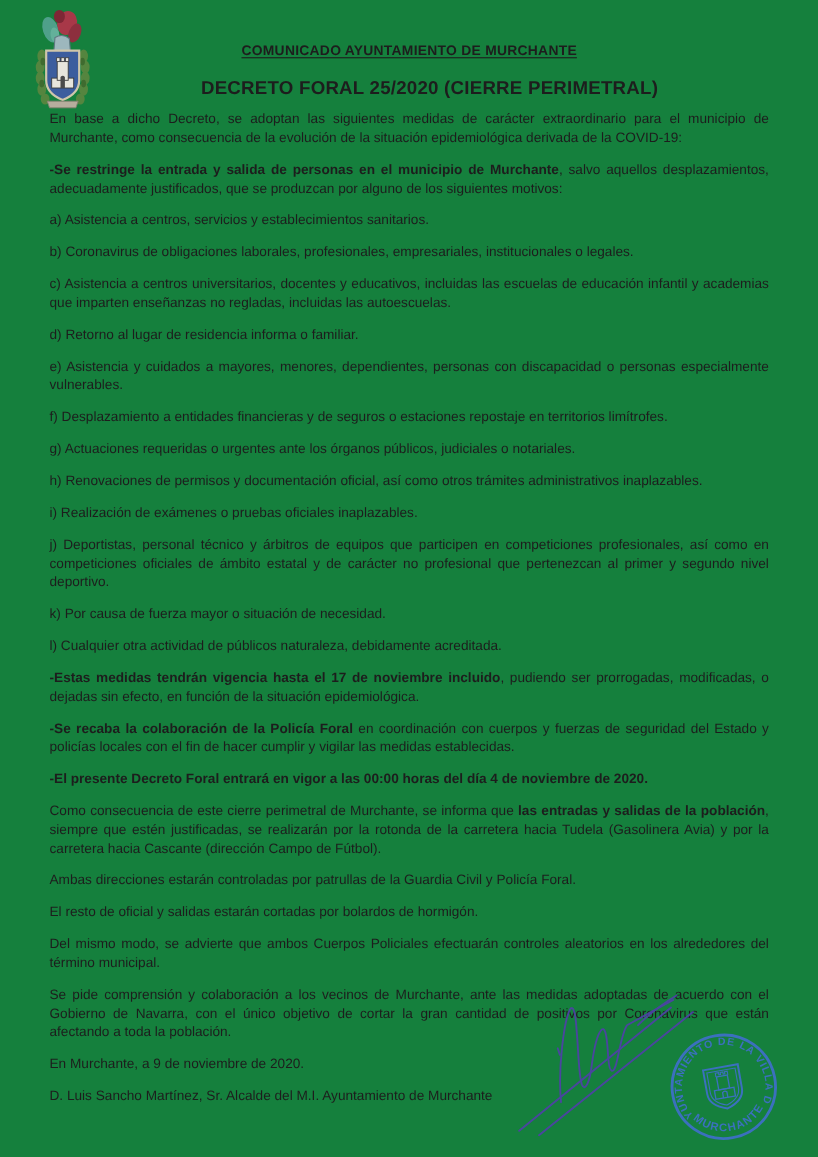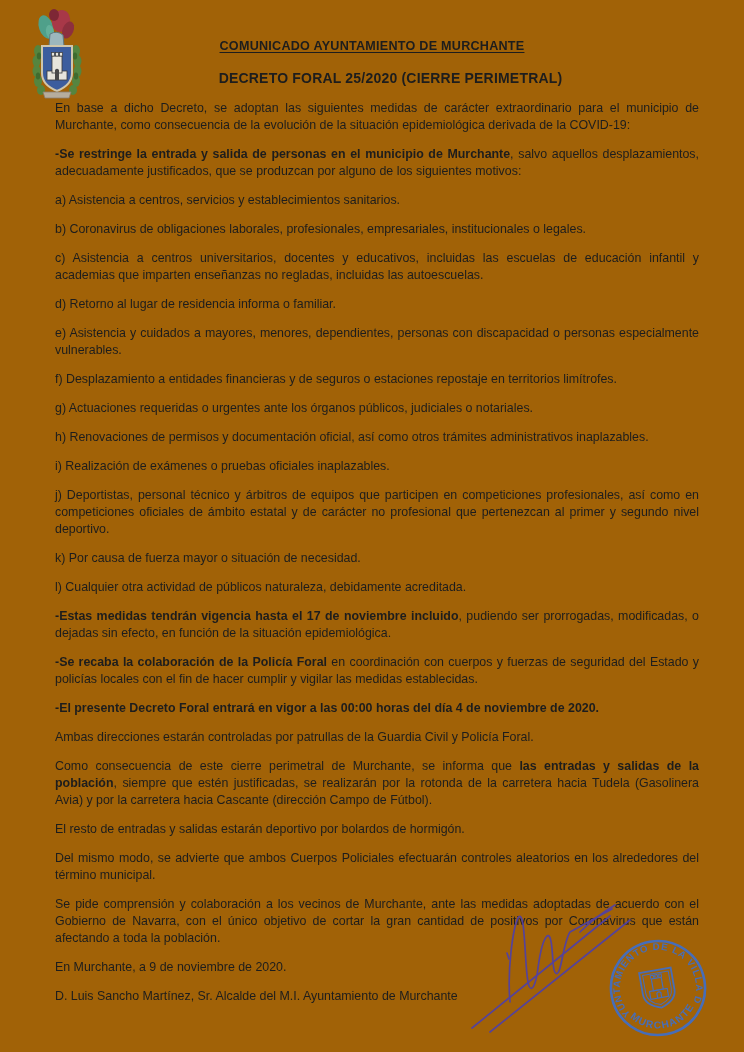--- a/index.html
+++ b/index.html
@@ -1,37 +1,37 @@
 <!DOCTYPE html>
 <html lang="es"><head>
 <meta charset="utf-8">
 <style>
   html,body{margin:0;padding:0;background:#888;}
   .page{
     position:relative;
     width:744px;height:1052px;
     margin:0 auto;
-    background:#a16207;
+    background:#15803d;
     font-family:"Liberation Sans", sans-serif;
     color:#1d1d1d;
     overflow:hidden;
   }
   .crest{position:absolute;left:31px;top:6px;width:52px;height:96px;}
   .titles{position:absolute;left:0;right:0;top:39px;text-align:center;}
   .doc-title{
     font-size:12.6px;font-weight:bold;
     text-decoration:underline;
     text-underline-offset:2px;
     letter-spacing:.25px;
   }
   .doc-subtitle{
-    font-size:14px;font-weight:bold;
+    font-size:17px;font-weight:bold;
     margin-top:17px;letter-spacing:.2px;padding-left:37px;
   }
-  .content{position:absolute;left:55px;right:45px;top:100px;}
+  .content{position:absolute;left:45px;right:45px;top:100px;}
   .content p{
     margin:0 0 12px 0;
     font-size:12.4px;
     line-height:17px;
     text-align:justify;
     color:#1d1d1d;
   }
   .content p b{font-weight:bold;}
   .signature{position:absolute;left:460px;top:852px;width:250px;height:185px;pointer-events:none;}
   .stamp{
@@ -106,23 +106,23 @@
       <p><span>f) Desplazamiento a entidades financieras y de seguros o estaciones repostaje en territorios limítrofes.</span></p>
       <p><span>g) Actuaciones requeridas o urgentes ante los órganos públicos, judiciales o notariales.</span></p>
       <p><span>h) Renovaciones de permisos y documentación oficial, así como otros trámites administrativos inaplazables.</span></p>
       <p><span>i) Realización de exámenes o pruebas oficiales inaplazables.</span></p>
       <p><span>j) Deportistas, personal técnico y árbitros de equipos que participen en competiciones profesionales, así como en competiciones oficiales de ámbito estatal y de carácter no profesional que pertenezcan al primer y segundo nivel deportivo.</span></p>
       <p><span>k) Por causa de fuerza mayor o situación de necesidad.</span></p>
       <p><span>l) Cualquier otra actividad de públicos naturaleza, debidamente acreditada.</span></p>
       <p><b>-Estas medidas tendrán vigencia hasta el 17 de noviembre incluido</b><span>, pudiendo ser prorrogadas, modificadas, o dejadas sin efecto, en función de la situación epidemiológica.</span></p>
       <p><b>-Se recaba la colaboración de la Policía Foral</b><span> en coordinación con cuerpos y fuerzas de seguridad del Estado y policías locales con el fin de hacer cumplir y vigilar las medidas establecidas.</span></p>
       <p><b>-El presente Decreto Foral entrará en vigor a las 00:00 horas del día 4 de noviembre de 2020.</b></p>
+      <p><span>Como consecuencia de este cierre perimetral de Murchante, se informa que </span><b>las entradas y salidas de la población</b><span>, siempre que estén justificadas, se realizarán por la rotonda de la carretera hacia Tudela (Gasolinera Avia) y por la carretera hacia Cascante (dirección Campo de Fútbol).</span></p>
       <p><span>Ambas direcciones estarán controladas por patrullas de la Guardia Civil y Policía Foral.</span></p>
-      <p><span>Como consecuencia de este cierre perimetral de Murchante, se informa que </span><b>las entradas y salidas de la población</b><span>, siempre que estén justificadas, se realizarán por la rotonda de la carretera hacia Tudela (Gasolinera Avia) y por la carretera hacia Cascante (dirección Campo de Fútbol).</span></p>
-      <p><span>El resto de entradas y salidas estarán deportivo por bolardos de hormigón.</span></p>
+      <p><span>El resto de oficial y salidas estarán cortadas por bolardos de hormigón.</span></p>
       <p><span>Del mismo modo, se advierte que ambos Cuerpos Policiales efectuarán controles aleatorios en los alrededores del término municipal.</span></p>
       <p><span>Se pide comprensión y colaboración a los vecinos de Murchante, ante las medidas adoptadas de acuerdo con el Gobierno de Navarra, con el único objetivo de cortar la gran cantidad de positivos por Coronavirus que están afectando a toda la población.</span></p>
       <p><span>En Murchante, a 9 de noviembre de 2020.</span></p>
       <p><span>D. Luis Sancho Martínez, Sr. Alcalde del M.I. Ayuntamiento de Murchante</span></p>
     </div>
 
   <svg class="signature" viewBox="0 0 250 185" aria-hidden="true">
     <g fill="none" stroke-width="1.7" stroke-linecap="round" stroke-linejoin="round" opacity="0.92" stroke="#4f40a8">
       <path d="M50 150 C47 118, 53 76, 58 66 C61 61, 63 68, 64 82 C66 104, 66 126, 69 134 C72 141, 76 132, 78 116 C80 101, 83 88, 87 84 C91 81, 92 94, 93 110 C94 124, 98 126, 101 112 C104 98, 106 86, 110 80 L152 57"></path>
       <path d="M155 53 C140 62, 128 72, 120 80"></path>

